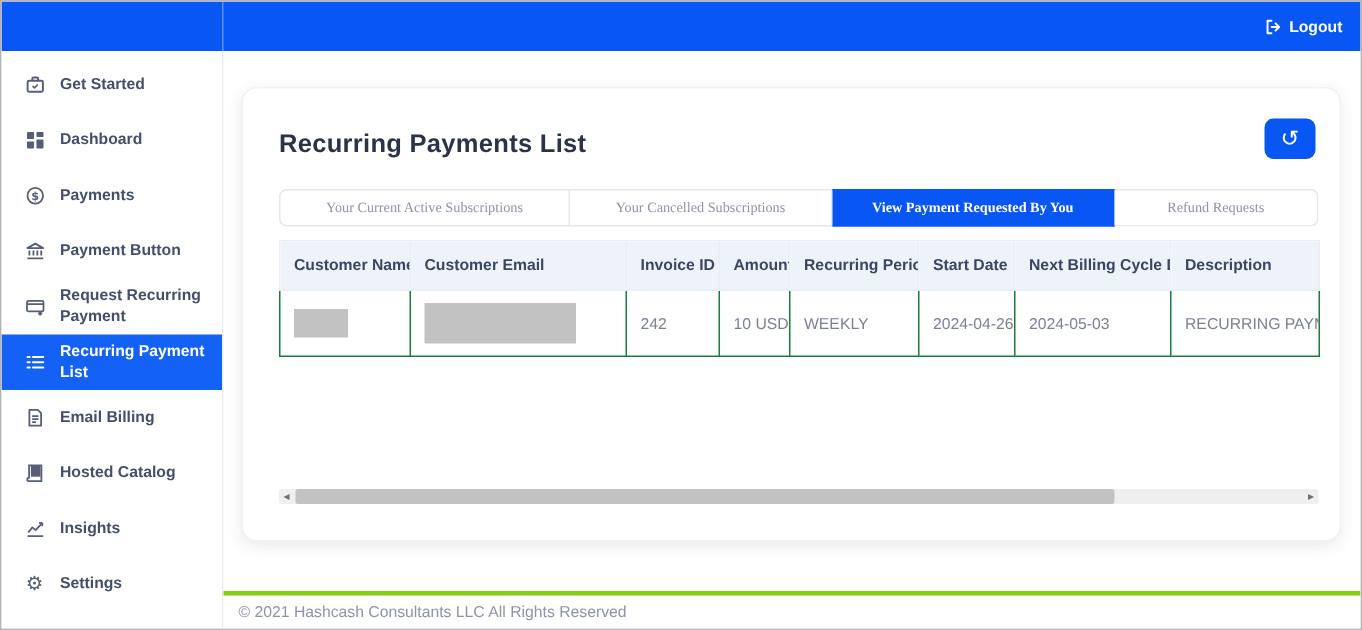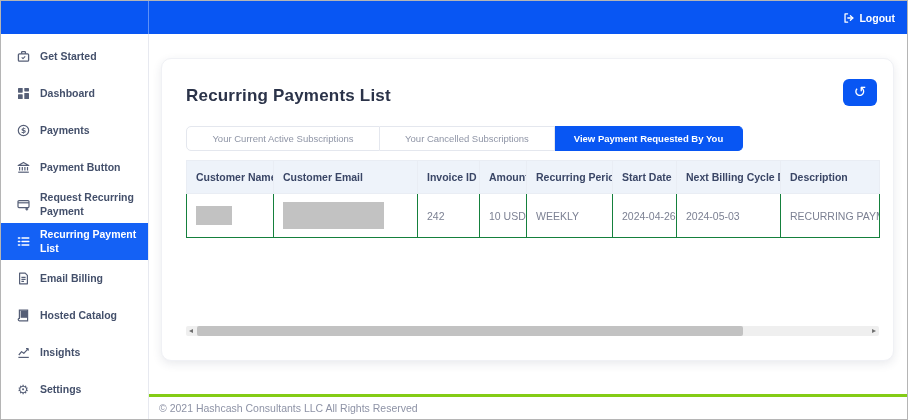--- a/index.html
+++ b/index.html
@@ -52,21 +52,21 @@
     width:34px; height:27px; background:#0856f3; border:none; border-radius:6px;
     color:#ffffff; font-size:15px; line-height:15px; cursor:pointer;
     display:flex; align-items:center; justify-content:center;
     font-family:"DejaVu Sans",sans-serif;
   }
   
   .tabs { display:flex; margin-top:20px; height:25px; width:693px; }
   .tab {
     display:flex; align-items:center; justify-content:center;
     font-size:9.5px; color:#8f95a6; background:#ffffff;
-    border:1px solid #e4e7ee; border-left-width:0; cursor:pointer; text-align:center;
+    border:1px solid #e4e7ee; border-left-width:0; cursor:pointer; text-align:center;font-family:Liberation Serif, serif;
   }
   .tab:first-child { border-left-width:1px; border-radius:5px 0 0 5px; }
   .tab:last-child { border-radius:0 5px 5px 0; }
   .tab.active {
     background:#0856f3; color:#ffffff; font-weight:700; border-color:#0856f3;align-items:center;
   }
   .tab-1 { width:194px; } .tab-2 { width:175px; } .tab-3 { width:188px; } .tab-4 { width:136px; }
   
   table.grid { border-collapse:collapse; table-layout:fixed; width:693px; margin-top:9px; }
   table.grid th {
@@ -226,20 +226,23 @@
 
         <div class="tabs">
           <div class="tab tab-1">
             <span>Your Current Active Subscriptions</span>
           </div>
           <div class="tab tab-2">
             <span>Your Cancelled Subscriptions</span>
           </div>
           <div class="tab tab-3 active">
             <span>View Payment Requested By You</span>
+          </div>
+          <div class="tab tab-4">
+            <span>Refund Requests</span>
           </div>
         </div>
 
         <table class="grid">
           <colgroup>
             <col style="width:87px">
               <col style="width:144px">
               <col style="width:62px">
               <col style="width:47px">
             <col style="width:86px">

